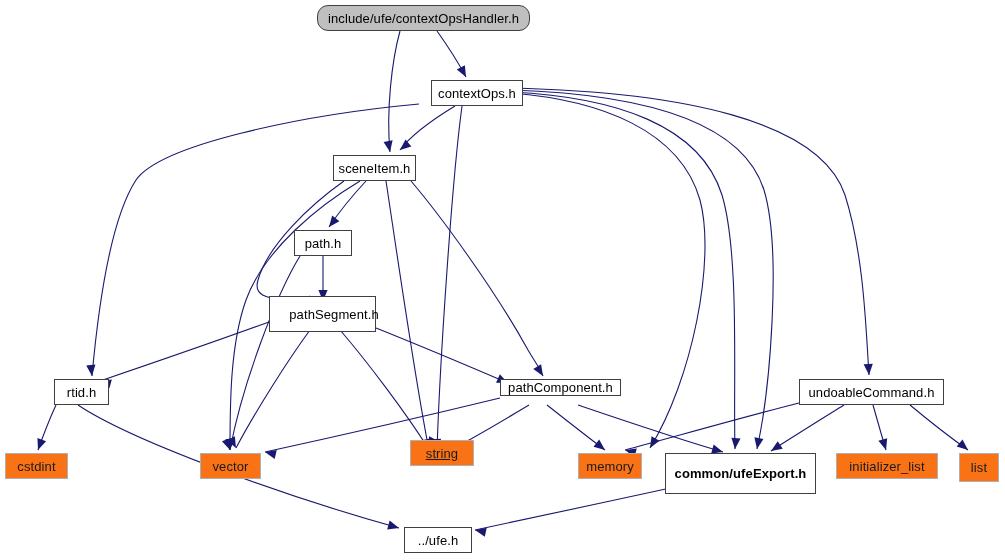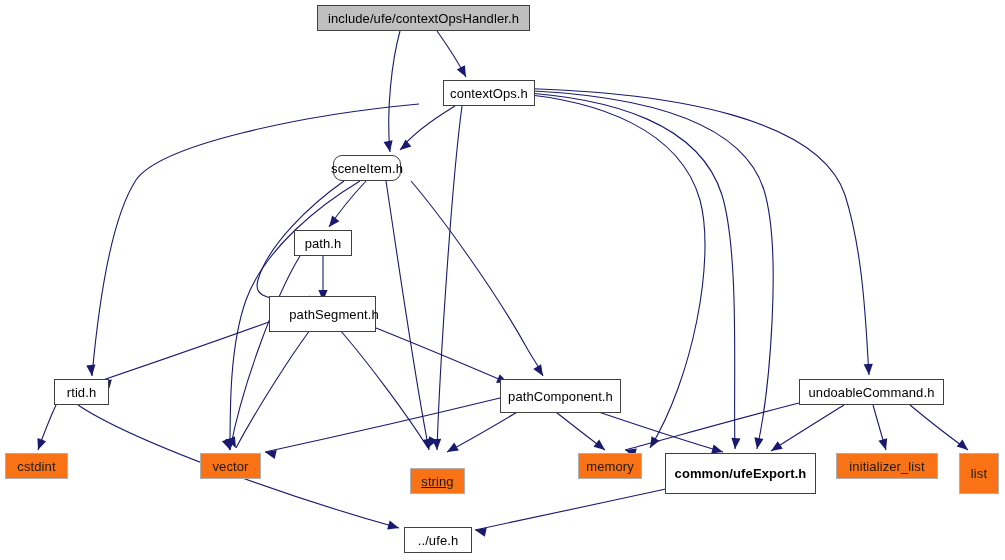--- a/index.html
+++ b/index.html
@@ -125,62 +125,62 @@
         <polygon points="0,0 -11,-4.6 -11,4.6" fill="#191970" transform="translate(605,450) rotate(38)"></polygon>
         <polygon points="0,0 -11,-4.6 -11,4.6" fill="#191970" transform="translate(723,452) rotate(16)"></polygon>
         <polygon points="0,0 -11,-4.6 -11,4.6" fill="#191970" transform="translate(625,450) rotate(195)"></polygon>
         <polygon points="0,0 -11,-4.6 -11,4.6" fill="#191970" transform="translate(771,451) rotate(147)"></polygon>
         <polygon points="0,0 -11,-4.6 -11,4.6" fill="#191970" transform="translate(886,450) rotate(73)"></polygon>
         <polygon points="0,0 -11,-4.6 -11,4.6" fill="#191970" transform="translate(968,450) rotate(40)"></polygon>
         <polygon points="0,0 -11,-4.6 -11,4.6" fill="#191970" transform="translate(475,530) rotate(192)"></polygon>
       </g>
   </svg>
   <div id="nodes-layer">
-      <div class="node-box kind-root" style="left: 317px; top: 5px; width: 213px; height: 26px;">
+      <div class="node-box kind-root" style="left: 317px; top: 5px; width: 213px; height: 26px; border-radius: 11px;">
         <span class="node-label">include/ufe/contextOpsHandler.h</span>
       </div>
-      <div class="node-box kind-local" style="left: 443px; top: 80px; width: 92px; height: 26px;">
+      <div class="node-box kind-local" style="left: 431px; top: 80px; width: 92px; height: 26px;">
         <span class="node-label">contextOps.h</span>
       </div>
-      <div class="node-box kind-local" style="left: 333px; top: 155px; width: 68px; height: 26px; border-radius: 9px;">
+      <div class="node-box kind-local" style="left: 333px; top: 155px; width: 83px; height: 26px;">
         <span class="node-label">sceneItem.h</span>
       </div>
       <div class="node-box kind-local" style="left: 294px; top: 230px; width: 58px; height: 26px;">
         <span class="node-label">path.h</span>
       </div>
       <div class="node-box kind-local" style="left: 269px; top: 296px; width: 107px; height: 36px; padding-left: 23px;">
         <span class="node-label">pathSegment.h</span>
       </div>
-      <div class="node-box kind-local" style="left: 500px; top: 379px; width: 121px; height: 34px;">
+      <div class="node-box kind-local" style="left: 500px; top: 379px; width: 121px; height: 17px;">
         <span class="node-label">pathComponent.h</span>
       </div>
       <div class="node-box kind-local" style="left: 54px; top: 379px; width: 55px; height: 26px;">
         <span class="node-label">rtid.h</span>
       </div>
       <div class="node-box kind-local" style="left: 799px; top: 379px; width: 145px; height: 26px;">
         <span class="node-label">undoableCommand.h</span>
       </div>
       <div class="node-box kind-system" style="left: 5px; top: 453px; width: 63px; height: 26px;">
         <span class="node-label">cstdint</span>
       </div>
       <div class="node-box kind-system" style="left: 200px; top: 453px; width: 61px; height: 26px;">
         <span class="node-label">vector</span>
       </div>
-      <div class="node-box kind-system" style="left: 410px; top: 468px; width: 55px; height: 26px; text-decoration: underline;">
+      <div class="node-box kind-system" style="left: 410px; top: 440px; width: 64px; height: 26px; text-decoration: underline;">
         <span class="node-label">string</span>
       </div>
       <div class="node-box kind-system" style="left: 578px; top: 453px; width: 64px; height: 26px;">
         <span class="node-label">memory</span>
       </div>
       <div class="node-box kind-local" style="left: 665px; top: 453px; width: 151px; height: 41px; font-weight: bold;">
         <span class="node-label">common/ufeExport.h</span>
       </div>
       <div class="node-box kind-system" style="left: 836px; top: 453px; width: 102px; height: 26px;">
         <span class="node-label">initializer_list</span>
       </div>
-      <div class="node-box kind-system" style="left: 959px; top: 453px; width: 40px; height: 41px;">
+      <div class="node-box kind-system" style="left: 959px; top: 453px; width: 40px; height: 29px;">
         <span class="node-label">list</span>
       </div>
       <div class="node-box kind-local" style="left: 404px; top: 527px; width: 68px; height: 26px;">
         <span class="node-label">../ufe.h</span>
       </div>
     </div>
 </div>
 
 </body></html>

